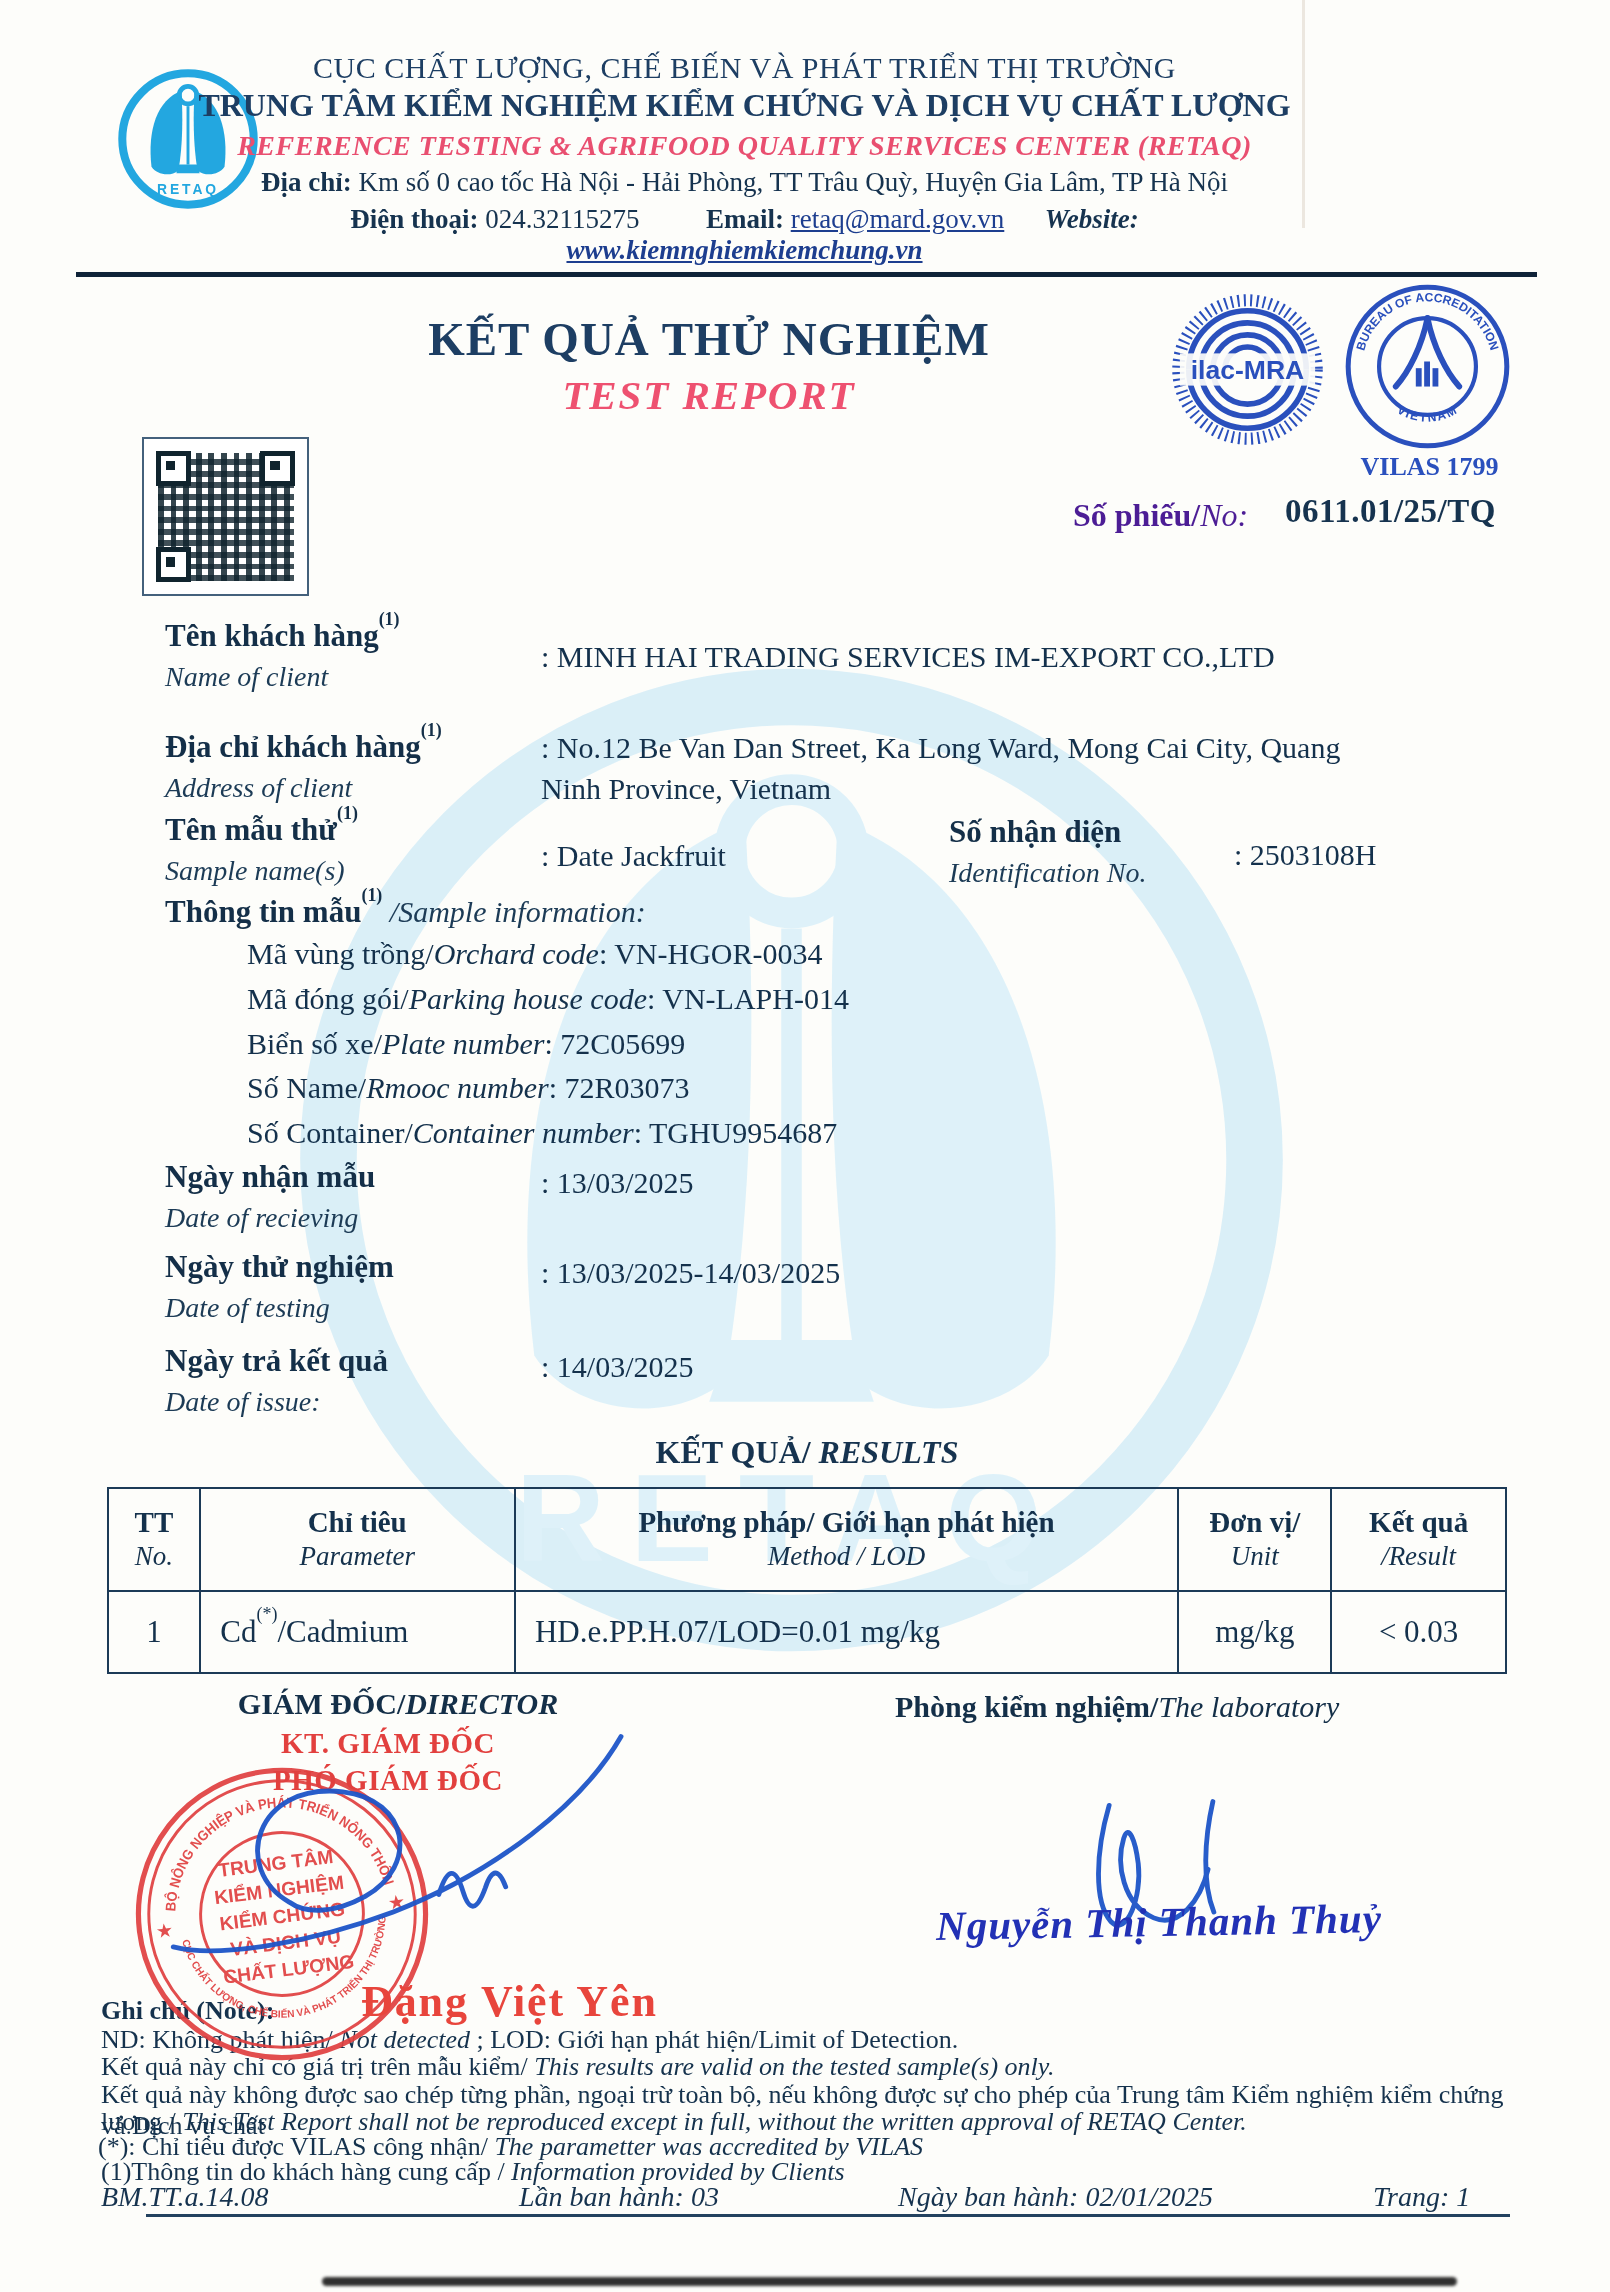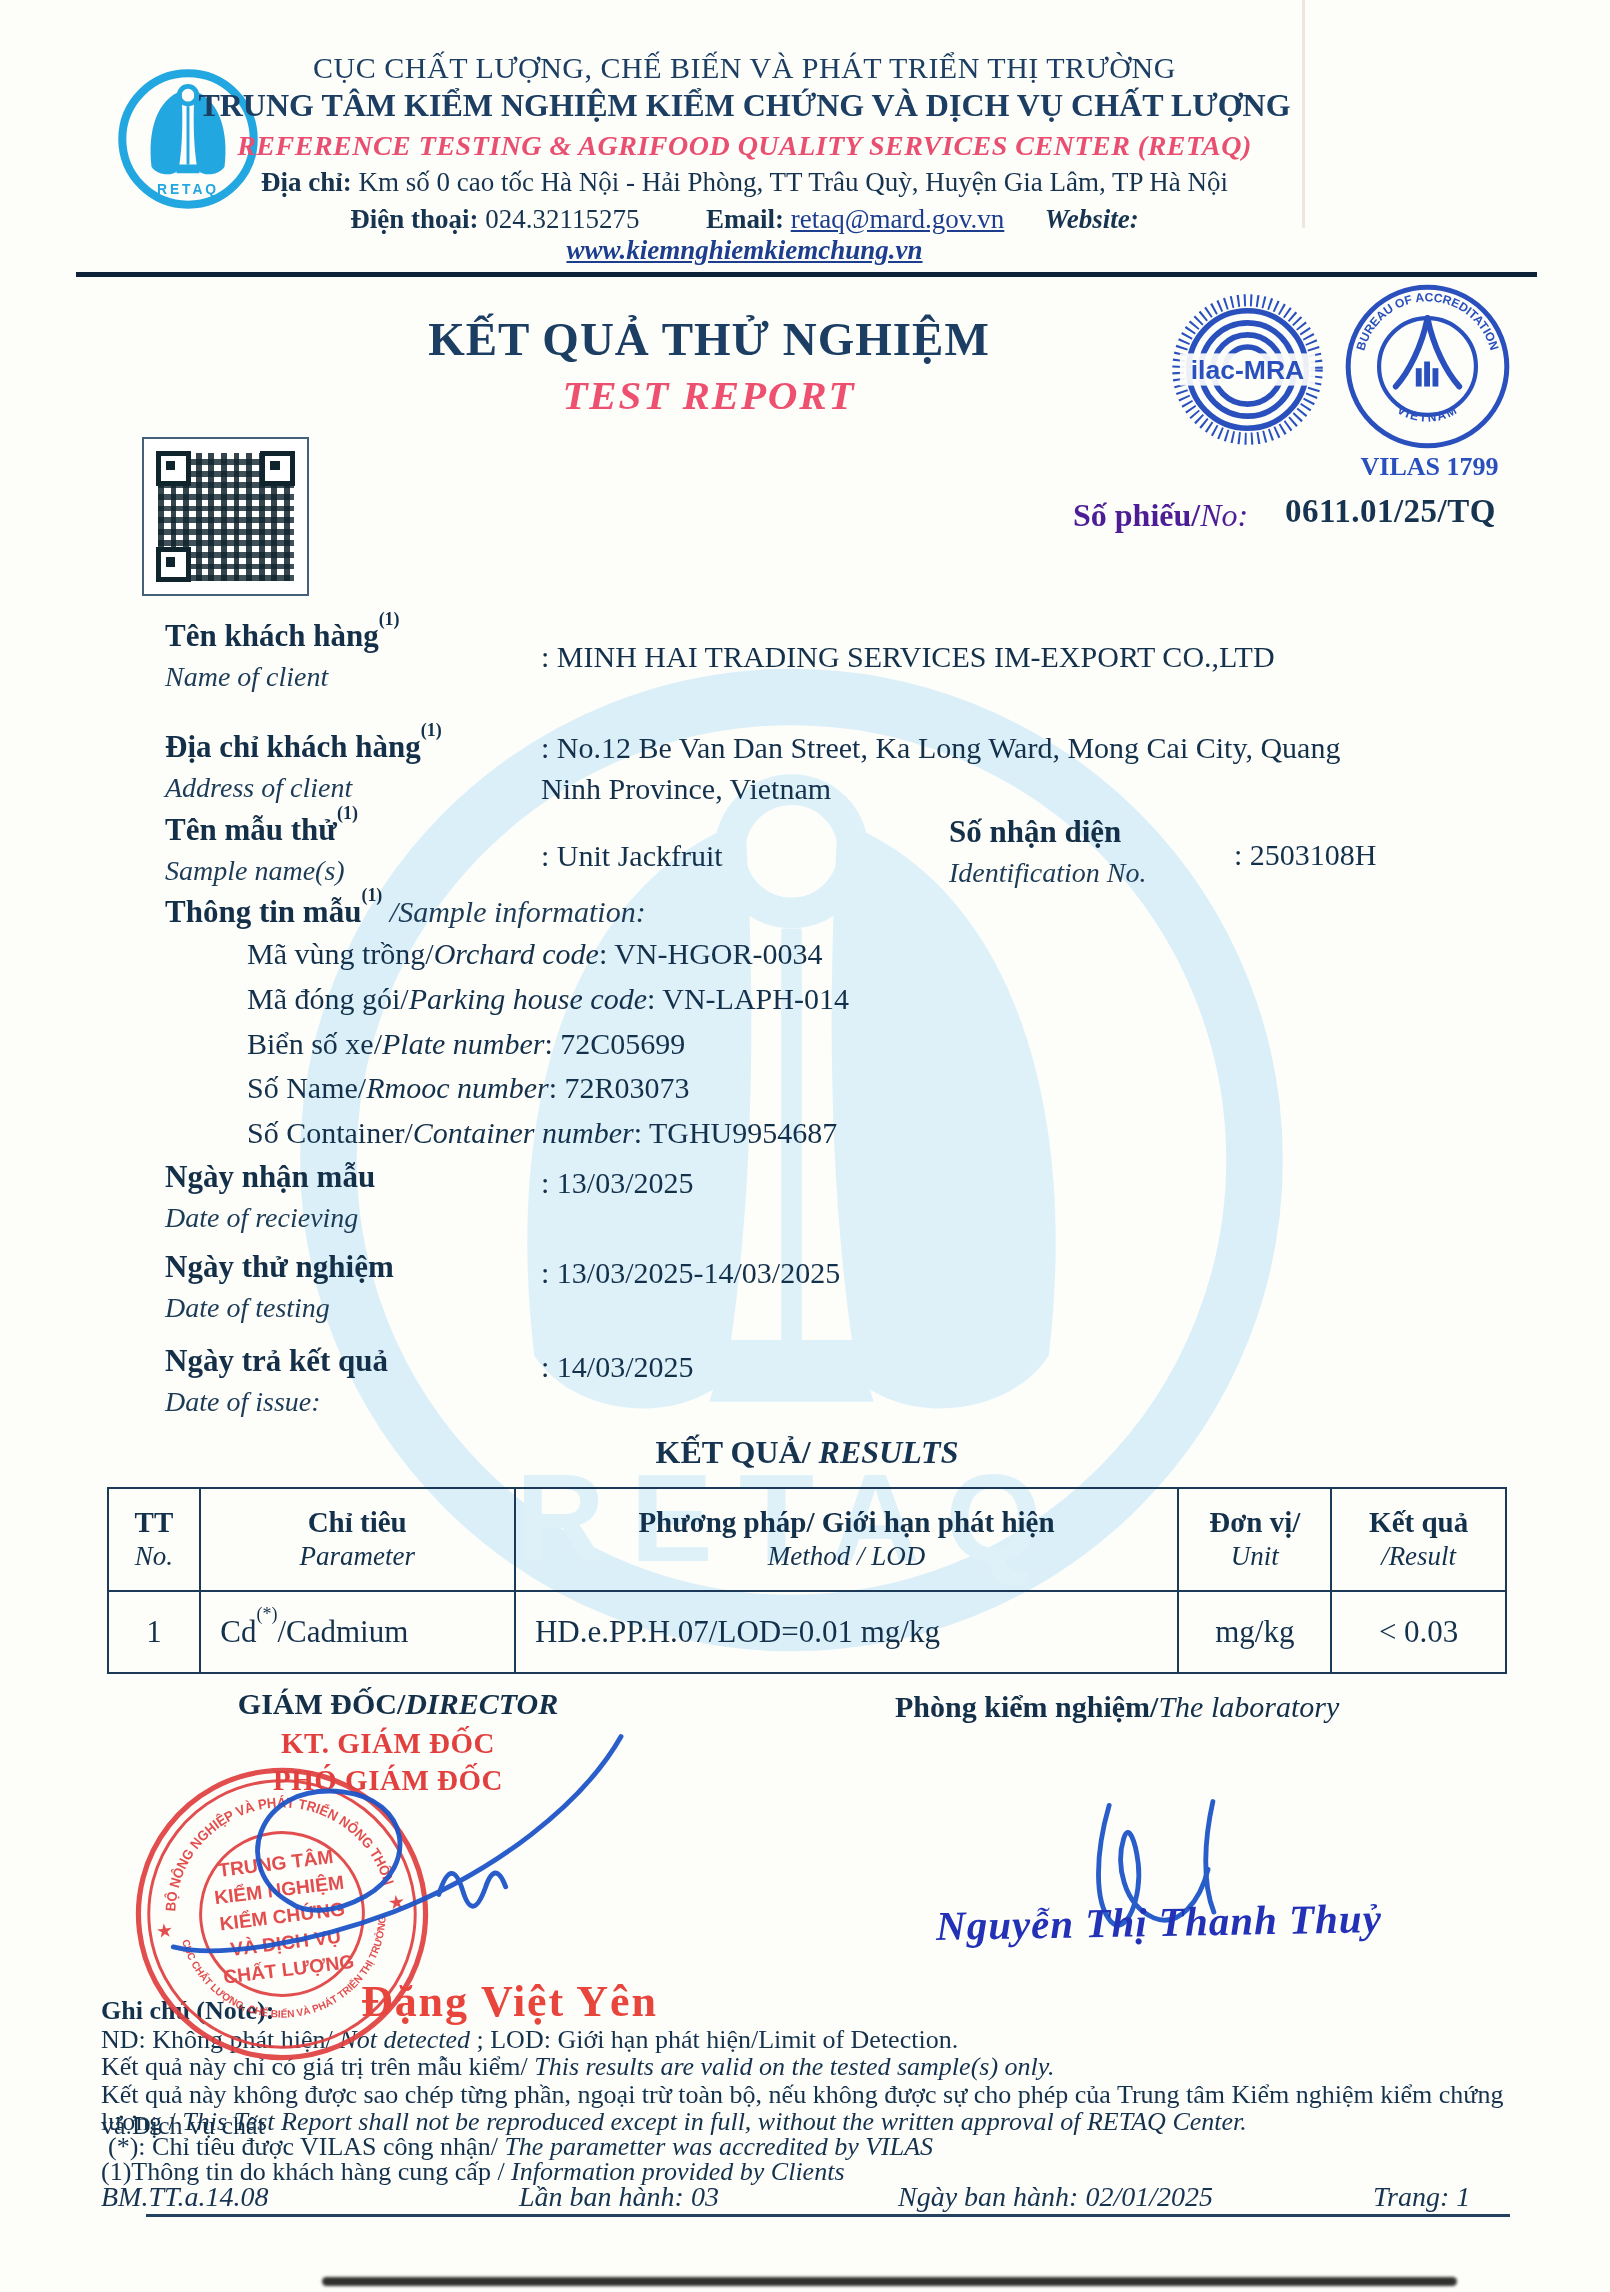--- a/index.html
+++ b/index.html
@@ -194,21 +194,21 @@
   </div>
   <div class="abs z1 val" style="left:541px;top:728px;width:912px;">
     <div>: No.12 Be Van Dan Street, Ka Long Ward, Mong Cai City, Quang</div>
     <div>Ninh Province, Vietnam</div>
   </div>
 
   <div class="abs z1" style="left:165px;top:813px;">
     <div class="lbl"><span>Tên mẫu thử</span><sup class="fn">(1)</sup></div>
     <div class="lbl-en" style="margin-top:7.8px;">Sample name(s)</div>
   </div>
-  <div class="abs z1 val" style="left:541px;top:836px;">: Unit Jackfruit</div>
+  <div class="abs z1 val" style="left:541px;top:836px;">: Date Jackfruit</div>
 
   <div class="abs z1" style="left:949px;top:815px;">
     <div class="lbl">Số nhận diện</div>
     <div class="lbl-en" style="margin-top:7.8px;">Identification No.</div>
   </div>
   <div class="abs z1 val" style="left:1234px;top:835px;">: 2503108H</div>
 
   <div class="abs z1" style="left:165px;top:895px;">
     <span class="lbl"><span>Thông tin mẫu</span><sup class="fn">(1)</sup></span><span class="lbl-en" style="font-size:30px;"> /Sample information:</span>
   </div>
@@ -340,21 +340,21 @@
   <div class="abs z2 note" style="left:101px;top:2024px;">
     <span>ND: Không phát hiện/</span><span class="i"> Not detected </span><span>; LOD: Giới hạn phát hiện/Limit of Detection.</span>
   </div>
   <div class="abs z2 note" style="left:101px;top:2051px;">
     <span>Kết quả này chỉ có giá trị trên mẫu kiểm/</span><span class="i"> This results are valid on the tested sample(s) only.</span>
   </div>
   <div class="abs z2 note" style="left:101px;top:2079px;width:1417px;">Kết quả này không được sao chép từng phần, ngoại trừ toàn bộ, nếu không được sự cho phép của Trung tâm Kiểm nghiệm kiểm chứng và Dịch vụ chất</div>
   <div class="abs z2 note" style="left:101px;top:2106px;">
     <span>lượng / </span><span class="i">This Test Report shall not be reproduced except in full, without the written approval of RETAQ Center.</span>
   </div>
-  <div class="abs z2 note" style="left:108px;top:2131px;">
+  <div class="abs z2 note" style="left:98px;top:2131px;">
     <span>(*): Chỉ tiêu được VILAS công nhận/ </span><span class="i">The parametter was accredited by VILAS</span>
   </div>
   <div class="abs z2 note" style="left:101px;top:2156px;">
     <span>(1)Thông tin do khách hàng cung cấp / </span><span class="i">Information provided by Clients</span>
   </div>
 
   <div class="abs z2 foot" style="left:101px;top:2181px;">BM.TT.a.14.08</div>
   <div class="abs z2 foot" style="left:519px;top:2181px;">Lần ban hành: 03</div>
   <div class="abs z2 foot" style="left:898px;top:2181px;">Ngày ban hành: 02/01/2025</div>
   <div class="abs z2 foot" style="left:1373px;top:2181px;">Trang: 1</div>

